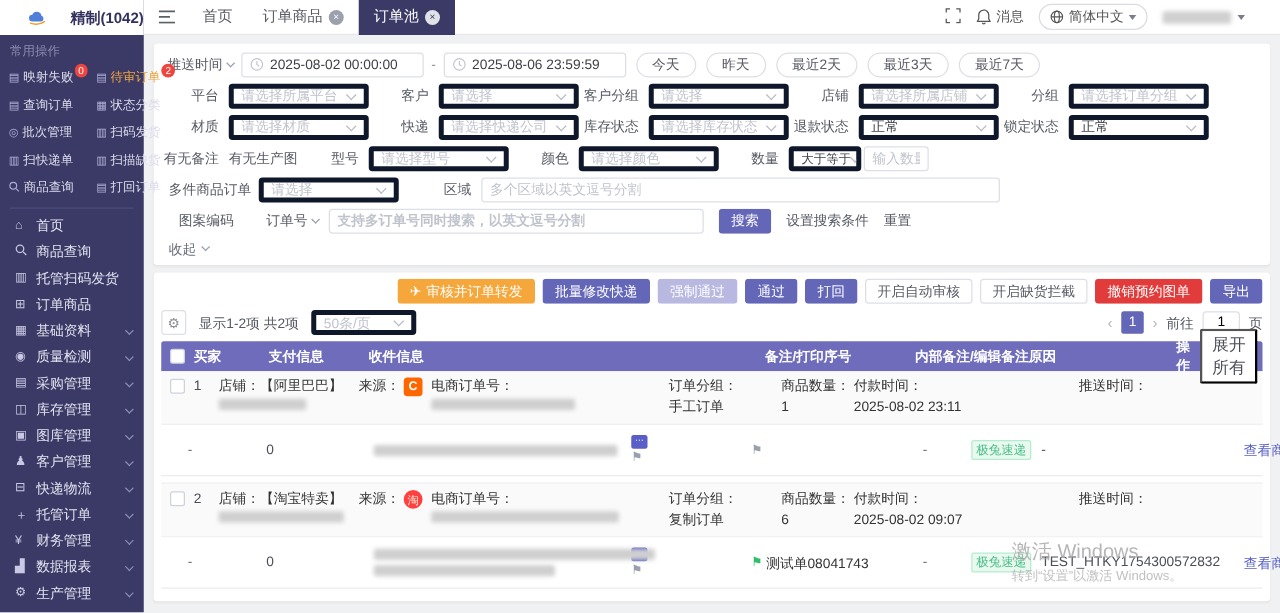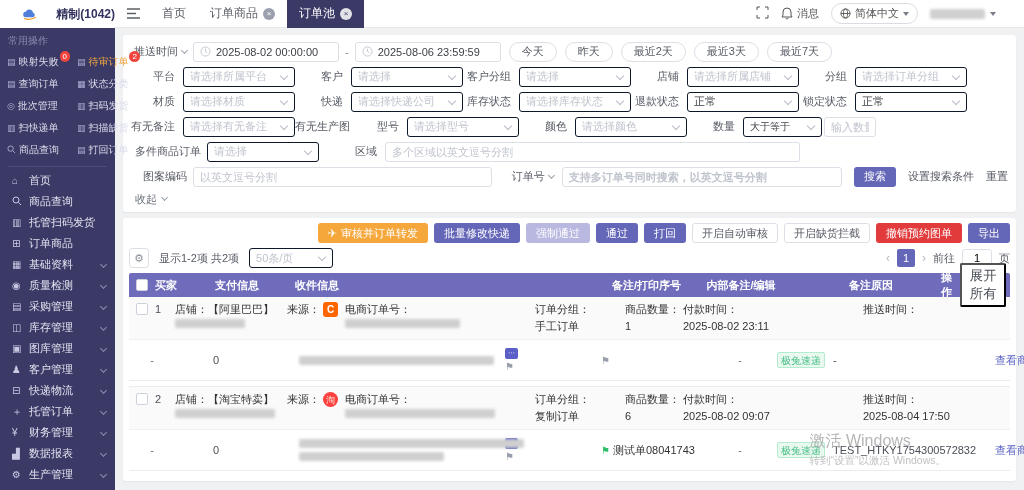--- a/index.html
+++ b/index.html
@@ -36,21 +36,21 @@
   .userwrap{display:flex;align-items:center;gap:5px;cursor:pointer}
 
   
   .content{position:absolute;left:115px;top:28px;right:0;bottom:0;background:#f0f1f3;padding:7px 8px}
   .card{background:#fff;border-radius:3px;box-shadow:0 1px 2px rgba(0,0,0,.05)}
   .fcard{padding:6px 8px 2px}
   .frow{display:flex;align-items:center;height:21px;margin-bottom:4px}
   .flabel{flex:none;text-align:right;padding-right:8px;color:#565a63;white-space:nowrap}
   .w1{width:52px}.w2{width:56px}
   .lblcaret{display:inline-block;width:5px;height:5px;border-right:1px solid #9aa0ab;border-bottom:1px solid #9aa0ab;transform:rotate(45deg);margin-left:4px;position:relative;top:-2px}
-  .sel{display:flex;align-items:center;height:20px;border:1px solid #0f172a;border-radius:3px;background:#fff;width:112px;flex:none;padding-left:6px;cursor:pointer;overflow:hidden}
+  .sel{display:flex;align-items:center;height:20px;border:4px solid #0f172a;border-radius:3px;background:#fff;width:112px;flex:none;padding-left:6px;cursor:pointer;overflow:hidden}
   .sel .ph{color:#bfc3cc;white-space:nowrap;overflow:hidden}
   .sel .val{color:#3c3f45;white-space:nowrap}
   .scaret{margin-left:auto;flex:none;width:6px;height:6px;border-right:1px solid #b8bcc6;border-bottom:1px solid #b8bcc6;transform:rotate(45deg);margin-right:7px;position:relative;top:-1px}
   .inp{height:20px;border:1px solid #dcdfe6;border-radius:3px;padding:0 6px;font-size:11px;color:#333;font-family:inherit;background:#fff;outline:none}
   .inp::placeholder{color:#bfc3cc}
   .datebox{display:flex;align-items:center;gap:5px;width:146px;height:20px;border:1px solid #dcdfe6;border-radius:3px;padding-left:6px;flex:none;cursor:text}
   .datebox span{color:#3c3f45;white-space:nowrap}
   .dash{margin:0 6px;color:#8a8f99}
   .pill{border:1px solid #dcdfe6;border-radius:11px;height:20px;padding:0 12px;background:#fff;color:#565a63;display:flex;align-items:center;margin-left:8px;cursor:pointer;white-space:nowrap}
   .collapse{display:flex;align-items:center;gap:5px;color:#6a6f78;height:16px;margin:2px 0 3px 4px;cursor:pointer}
@@ -73,22 +73,22 @@
   .parrow{font-size:12px;color:#b3b8c2;cursor:pointer}
   .pnum{width:18px;height:18px;background:#6466b8;color:#fff;border-radius:2px;text-align:center;line-height:18px;cursor:pointer}
   .ginp{width:30px;height:18px;border:1px solid #dcdfe6;border-radius:3px;text-align:center;font-size:11px;font-family:inherit;outline:none}
   .thead{display:flex;align-items:center;height:24px;background:#6e6cbb;color:#fff;border-radius:2px 2px 0 0;font-weight:bold}
   .c-cb{width:26px;display:flex;justify-content:center;flex:none}
   .cb{width:12px;height:12px;background:#fff;border:1px solid #cdd2db;border-radius:2px;flex:none;cursor:pointer}
   .c-buyer{width:60px;flex:none}
   .c-pay{width:80px;flex:none}
   .c-recv{width:236px;flex:none}
   .c-note{width:150px;flex:none;text-align:right}
-  .c-inote{width:120px;flex:none;text-align:center}
-  .c-reason{width:140px;flex:none;text-align:center}
+  .c-inote{width:120px;flex:none;text-align:right}
+  .c-reason{width:140px;flex:none;text-align:left}
   .c-op{flex:1;display:flex;align-items:center;justify-content:flex-end;gap:8px;padding-right:4px}
   .expand-btn{background:#fff;color:#4a4e57;border-radius:2px;padding:2px 7px;font-weight:normal;cursor:pointer}
   .orow-a{display:flex;background:#fafafb;border-bottom:1px solid #f0f0f2;padding:5px 0 6px;line-height:14px}
   .orow-b{display:flex;align-items:center;background:#fff;border-bottom:1px solid #ebecef;padding:8px 0}
   .cell{display:flex;flex-direction:column;gap:3px}
   .a-cb{width:26px;display:flex;justify-content:center;padding-top:1px;flex:none}
   .a-idx{width:20px;flex:none;color:#4a4e57}
   .a-shop{width:112px;flex:none}
   .a-src{width:58px;flex:none;display:flex;gap:3px;align-items:flex-start}
   .a-ecom{width:190px;flex:none}
@@ -377,56 +377,51 @@
           </div>
         <span class="flabel w2">锁定状态</span>
         <div class="sel">
             <span class="val">正常</span>
             <span class="scaret"></span>
           </div>
       </div>
 
       <div class="frow">
         <span class="flabel w1">有无备注</span>
-        <div class="sel">
-            <span class="ph">请选择有无备注</span>
-            <span class="scaret"></span>
-          </div>
         <span class="flabel w2">有无生产图</span>
         <span class="flabel w2">型号</span>
         <div class="sel">
             <span class="ph">请选择型号</span>
             <span class="scaret"></span>
           </div>
         <span class="flabel w2">颜色</span>
         <div class="sel">
             <span class="ph">请选择颜色</span>
             <span class="scaret"></span>
           </div>
         <span class="flabel w2">数量</span>
-        <div class="sel" style="width:79px">
+        <div class="sel" style="width:58px">
             <span class="val" style="font-size:10px">大于等于</span>
             <span class="scaret"></span>
           </div>
         <input class="inp" style="width: 52px; margin-left: 2px;" placeholder="输入数量">
       </div>
 
       <div class="frow">
         <span class="flabel" style="width:76px;padding-right:6px">多件商品订单</span>
         <div class="sel">
             <span class="ph">请选择</span>
             <span class="scaret"></span>
           </div>
         <span class="flabel" style="width:66px">区域</span>
         <input class="inp" style="width: 415px;" placeholder="多个区域以英文逗号分割">
       </div>
 
       <div class="frow">
         <span class="flabel" style="width:62px;padding-right:6px">图案编码</span>
-        <input class="inp" style="width: 320px;" placeholder="以英文逗号分割">
         <span class="flabel" style="width:70px"><span>订单号</span><span class="lblcaret"></span></span>
         <input class="inp" style="width: 300px; font-weight: bold;" placeholder="支持多订单号同时搜索，以英文逗号分割">
         <button class="btn purple" style="margin-left:12px">搜索</button>
         <span class="link" style="margin-left:12px;color:#565a63">设置搜索条件</span>
         <span class="link" style="margin-left:12px;color:#565a63">重置</span>
       </div>
 
       <div class="collapse">
           <span>收起</span>
           <span class="ccaret"></span>
@@ -568,21 +563,20 @@
           <span class="a-qty cell">
               <span>商品数量：</span>
               <span>6</span>
             </span>
           <span class="a-pay cell">
               <span>付款时间：</span>
               <span>2025-08-02 09:07</span>
             </span>
           <span class="a-push cell">
               <span>推送时间：</span>
-              <span>2025-08-04 17:50</span>
             </span>
         </div>
         <div class="orow-b">
           <span class="b-d1">-</span>
           <span class="b-amt">0</span>
           <span class="b-addr">
               <span class="blur" style="width:225px"></span>
               <span class="blur" style="width:145px"></span>
             </span>
           <span class="b-icons">

